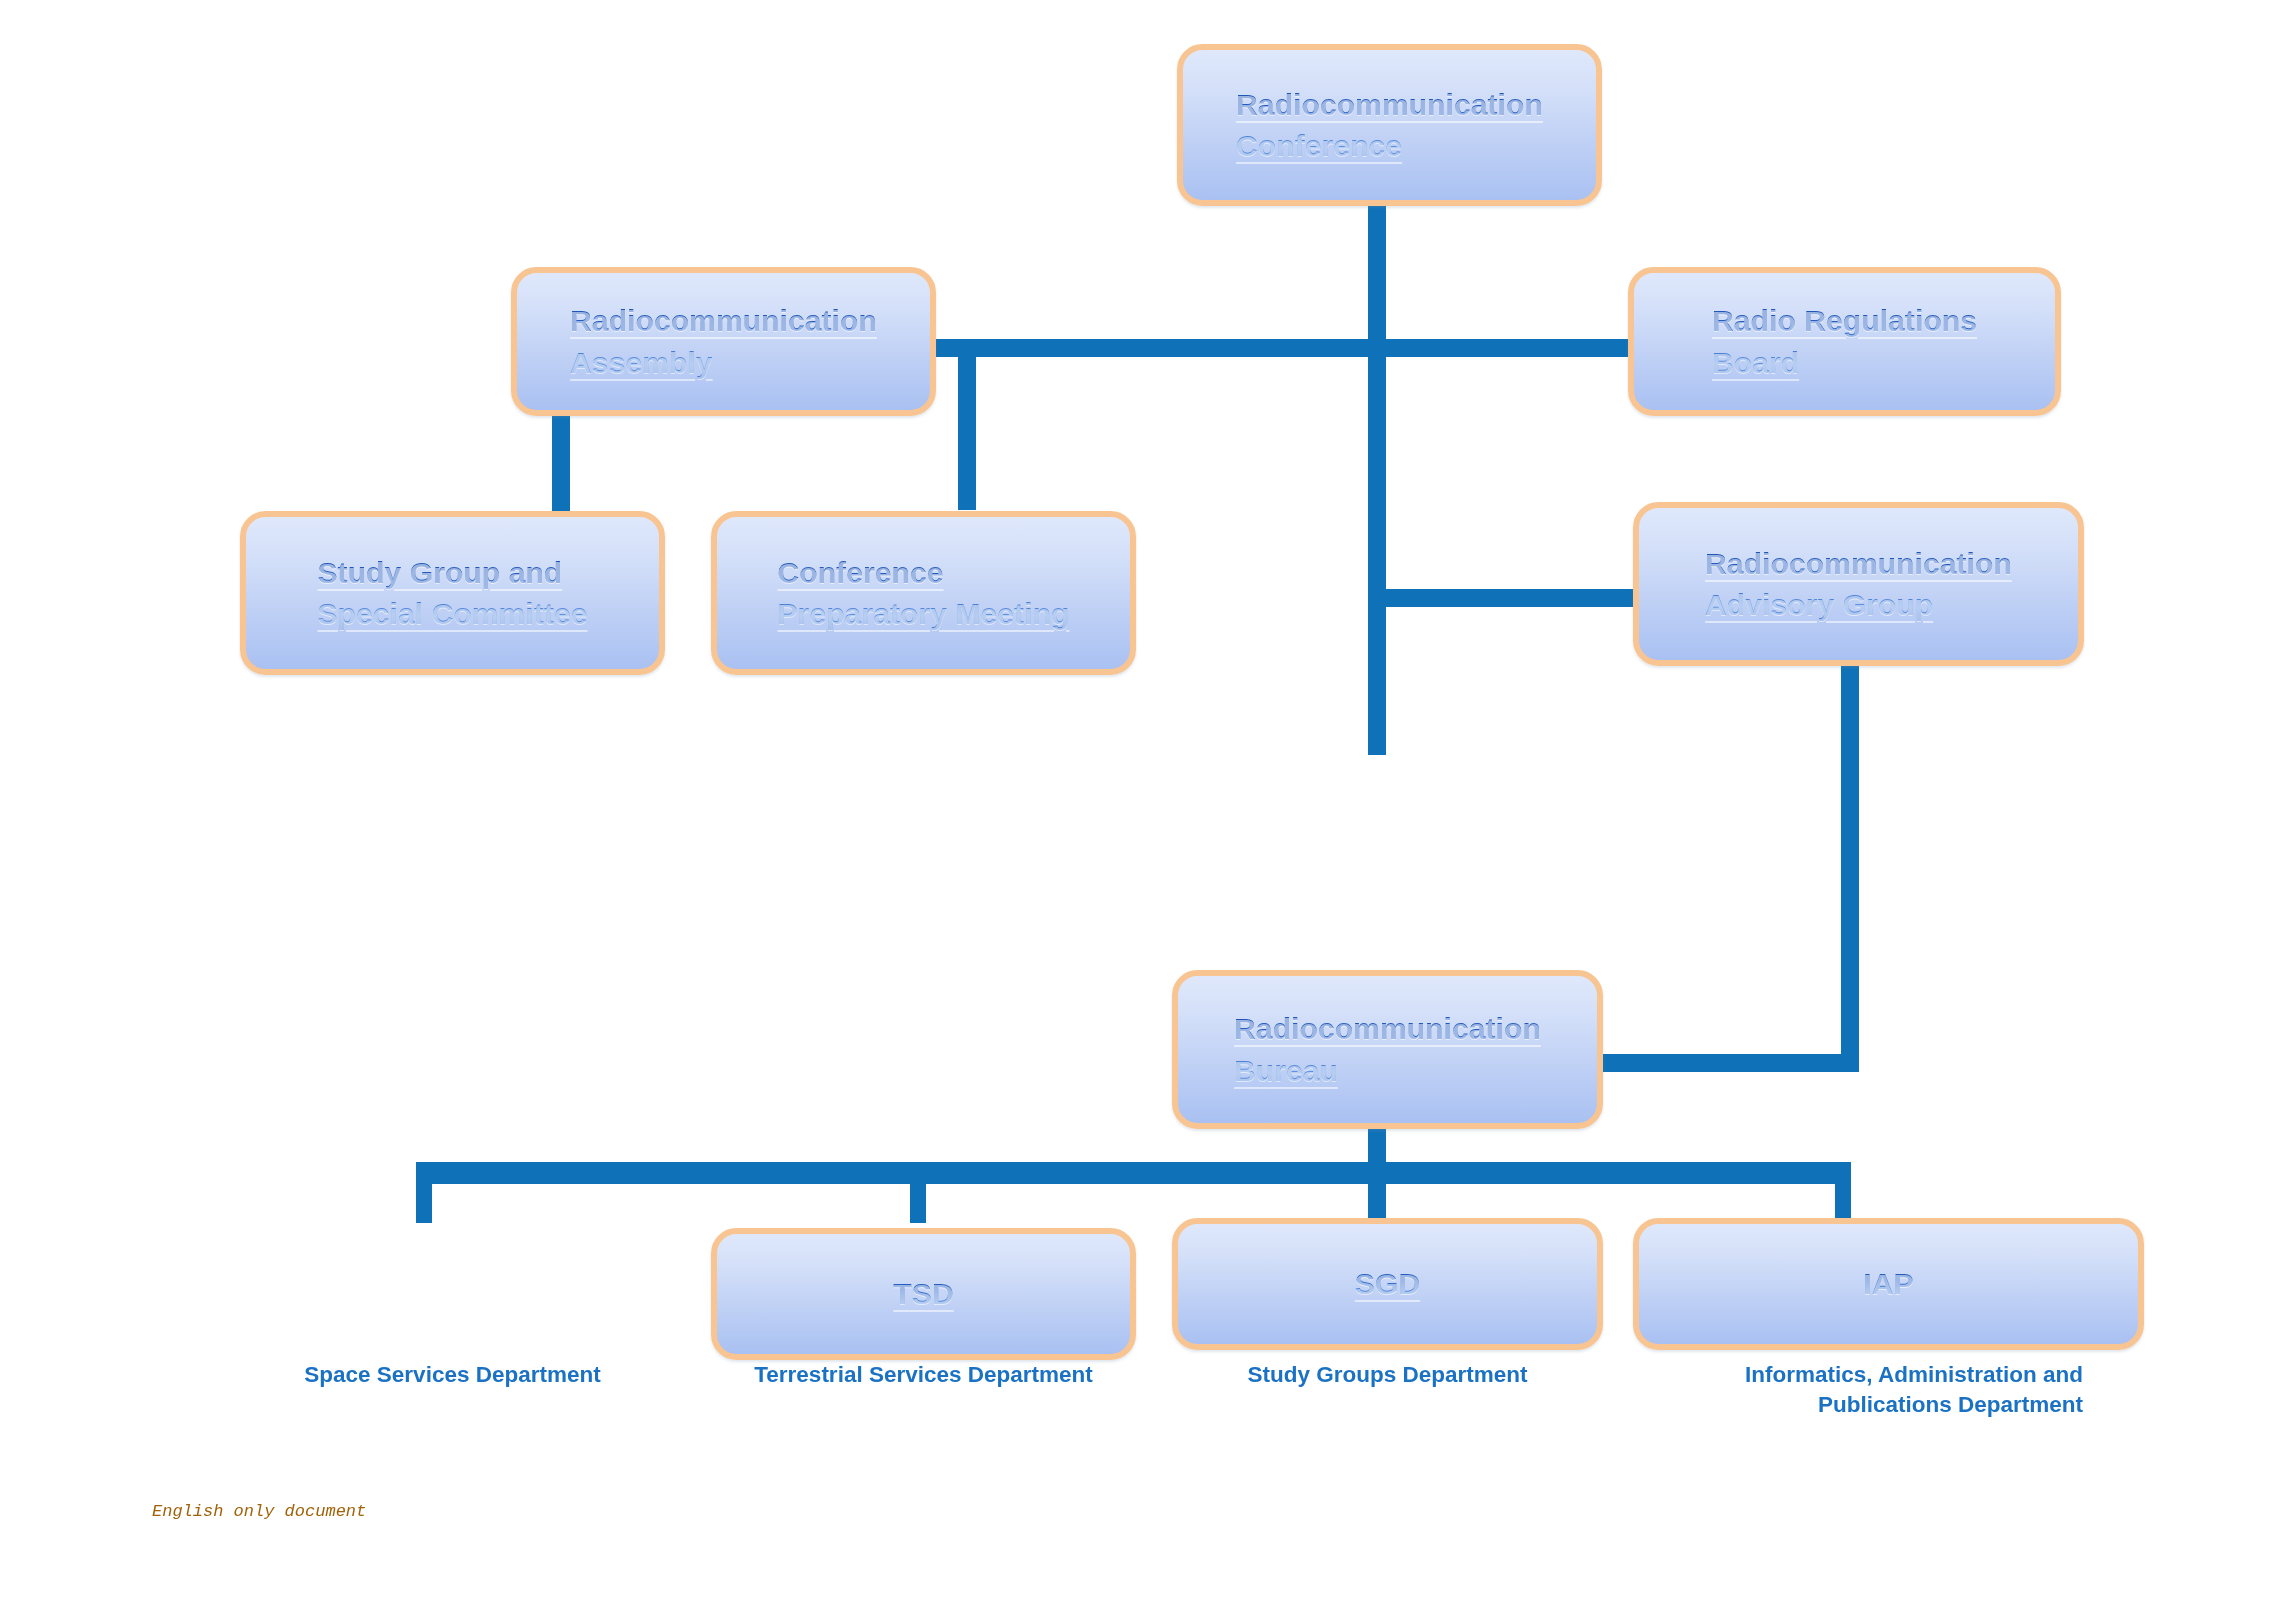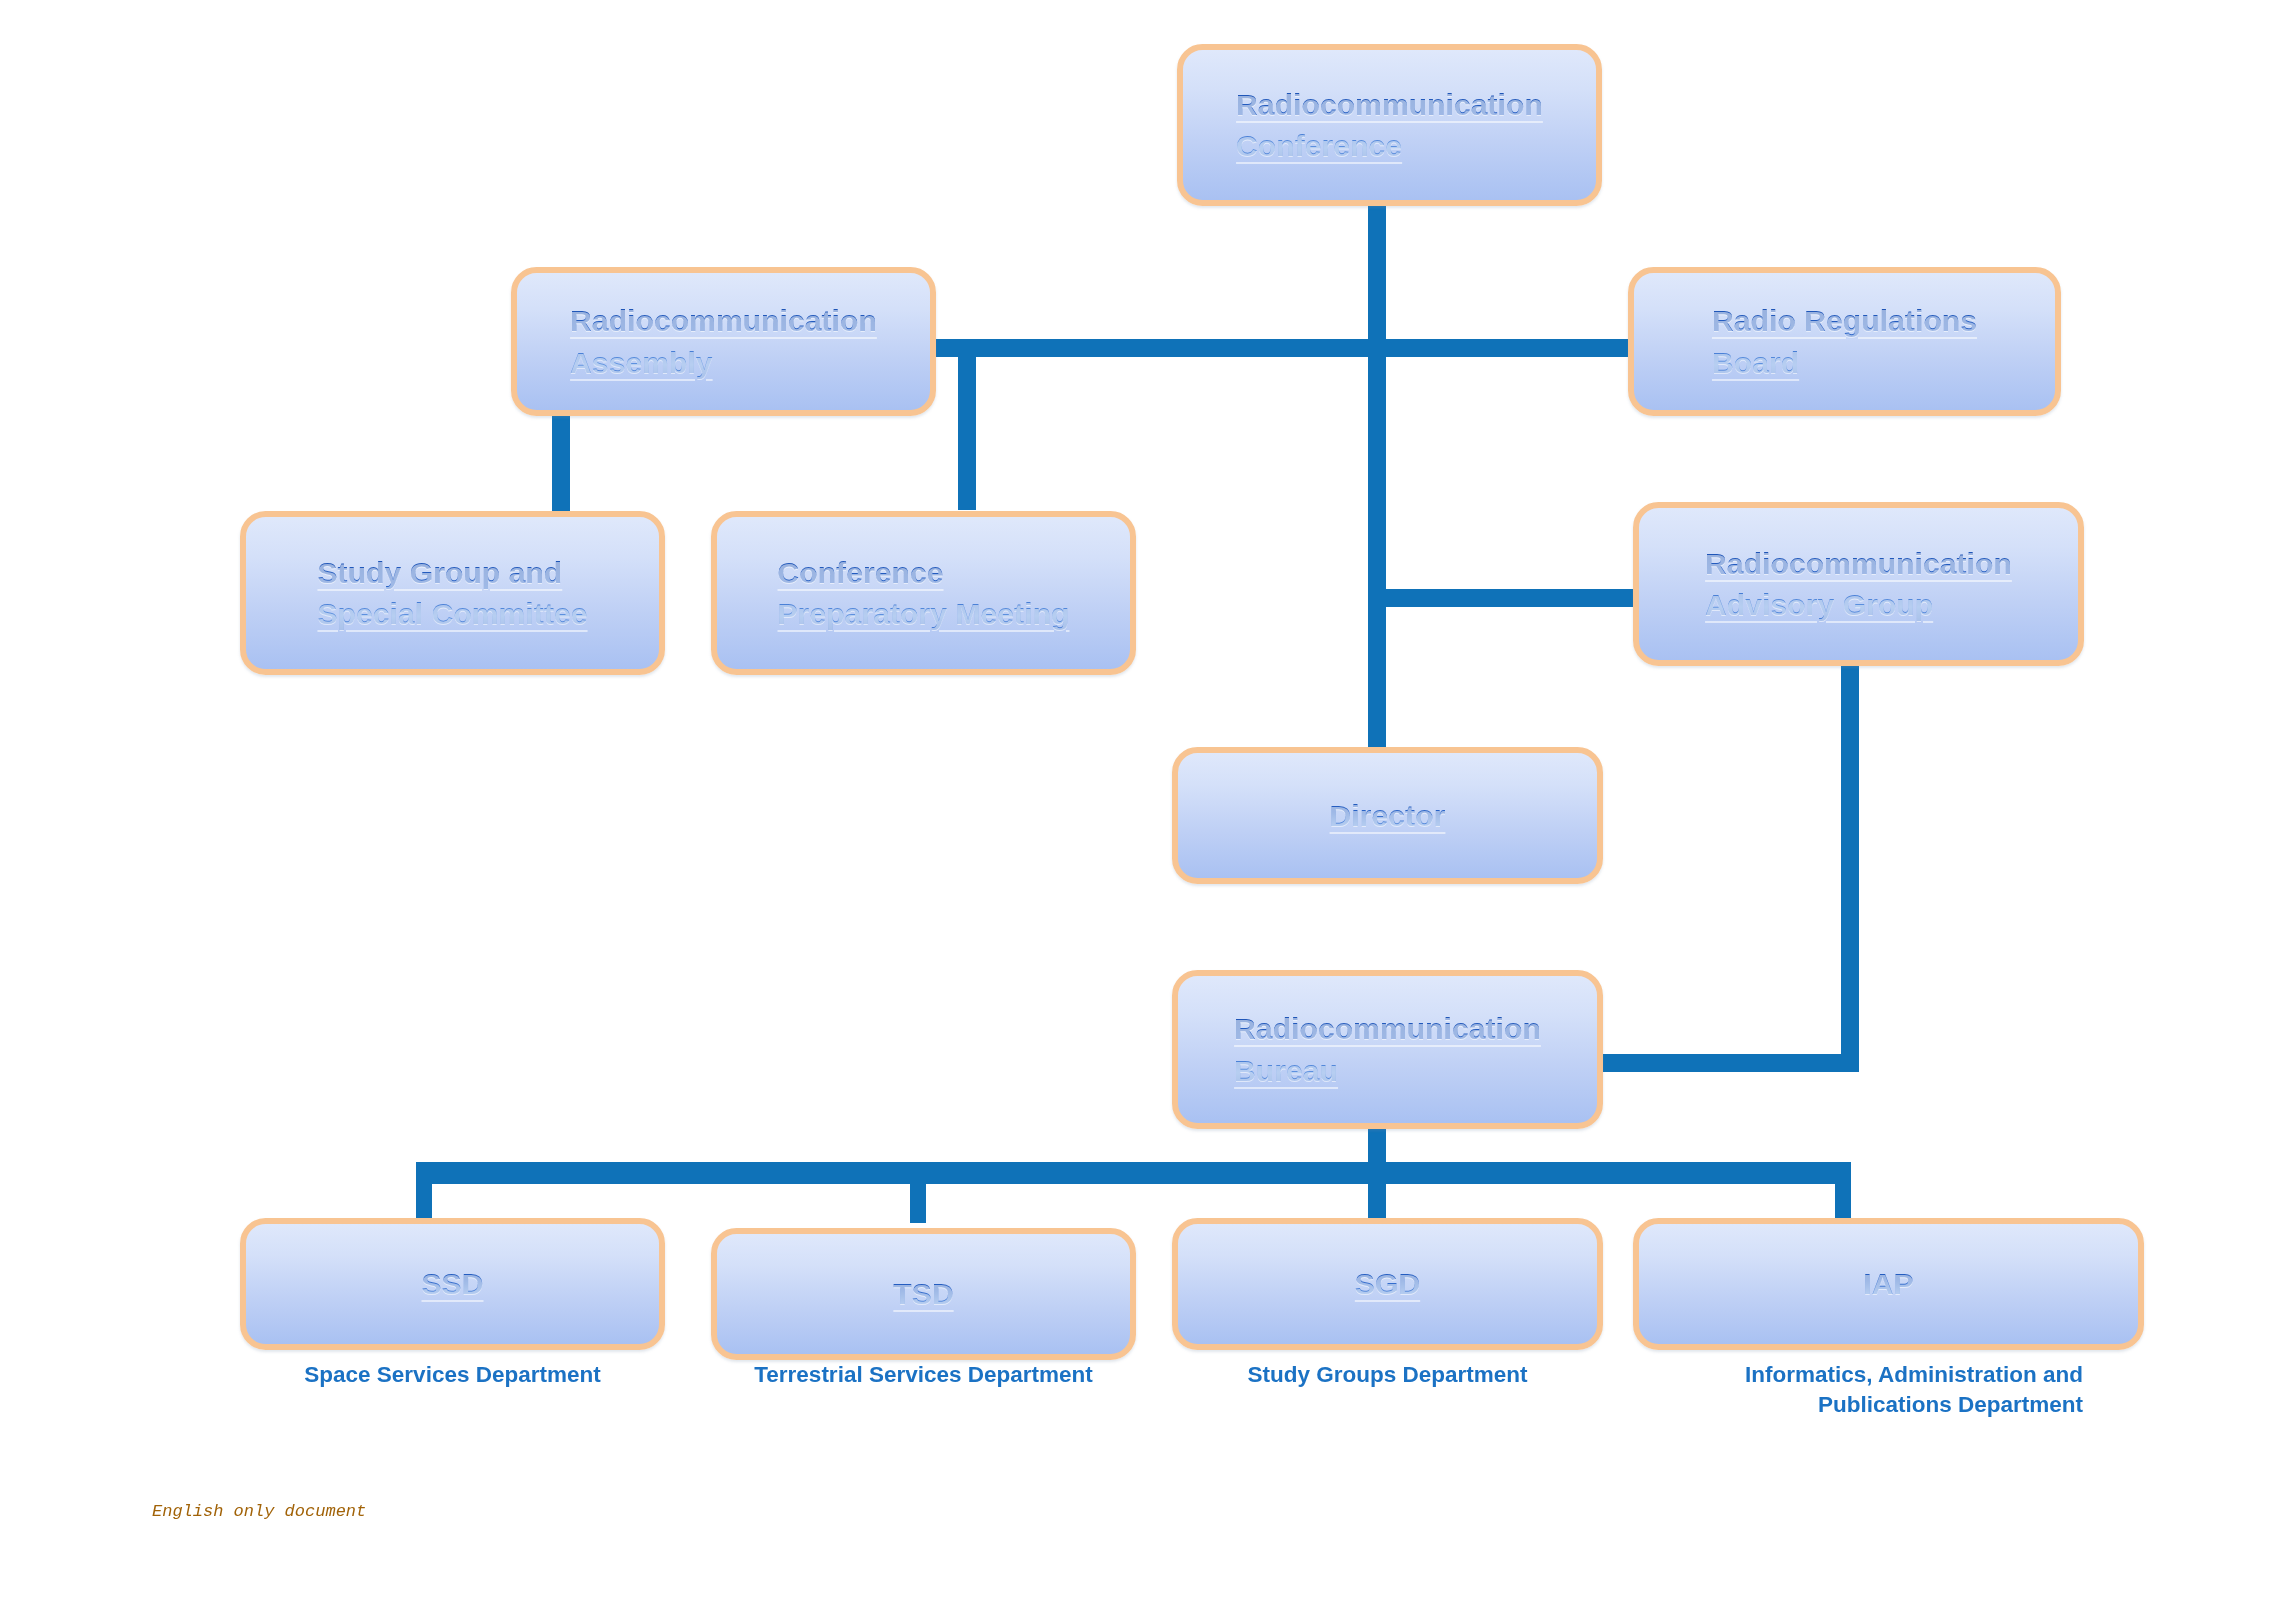--- a/index.html
+++ b/index.html
@@ -127,31 +127,25 @@
   </div>
 
   <div class="node" style="left:711px; top:511px; width:425px; height:164px;">
     <div class="label u"><span>Conference</span><br><span>Preparatory Meeting</span></div>
   </div>
 
   <div class="node" style="left:1633px; top:502px; width:451px; height:164px;">
     <div class="label u"><span>Radiocommunication</span><br><span>Advisory Group</span></div>
   </div>
 
-  <div class="node" style="left:1172px; top:747px; width:431px; height:137px;">
-    <div class="label u">Director</div>
-  </div>
 
   <div class="node" style="left:1172px; top:970px; width:431px; height:159px;">
     <div class="label u"><span>Radiocommunication</span><br><span>Bureau</span></div>
   </div>
 
-  <div class="node" style="left:240px; top:1218px; width:425px; height:132px;">
-    <div class="label u">SSD</div>
-  </div>
 
   <div class="node" style="left:711px; top:1218px; width:425px; height:132px;margin-top:10px;">
     <div class="label u">TSD</div>
   </div>
 
   <div class="node" style="left:1172px; top:1218px; width:431px; height:132px;">
     <div class="label u">SGD</div>
   </div>
 
   <div class="node" style="left:1633px; top:1218px; width:511px; height:132px;">

